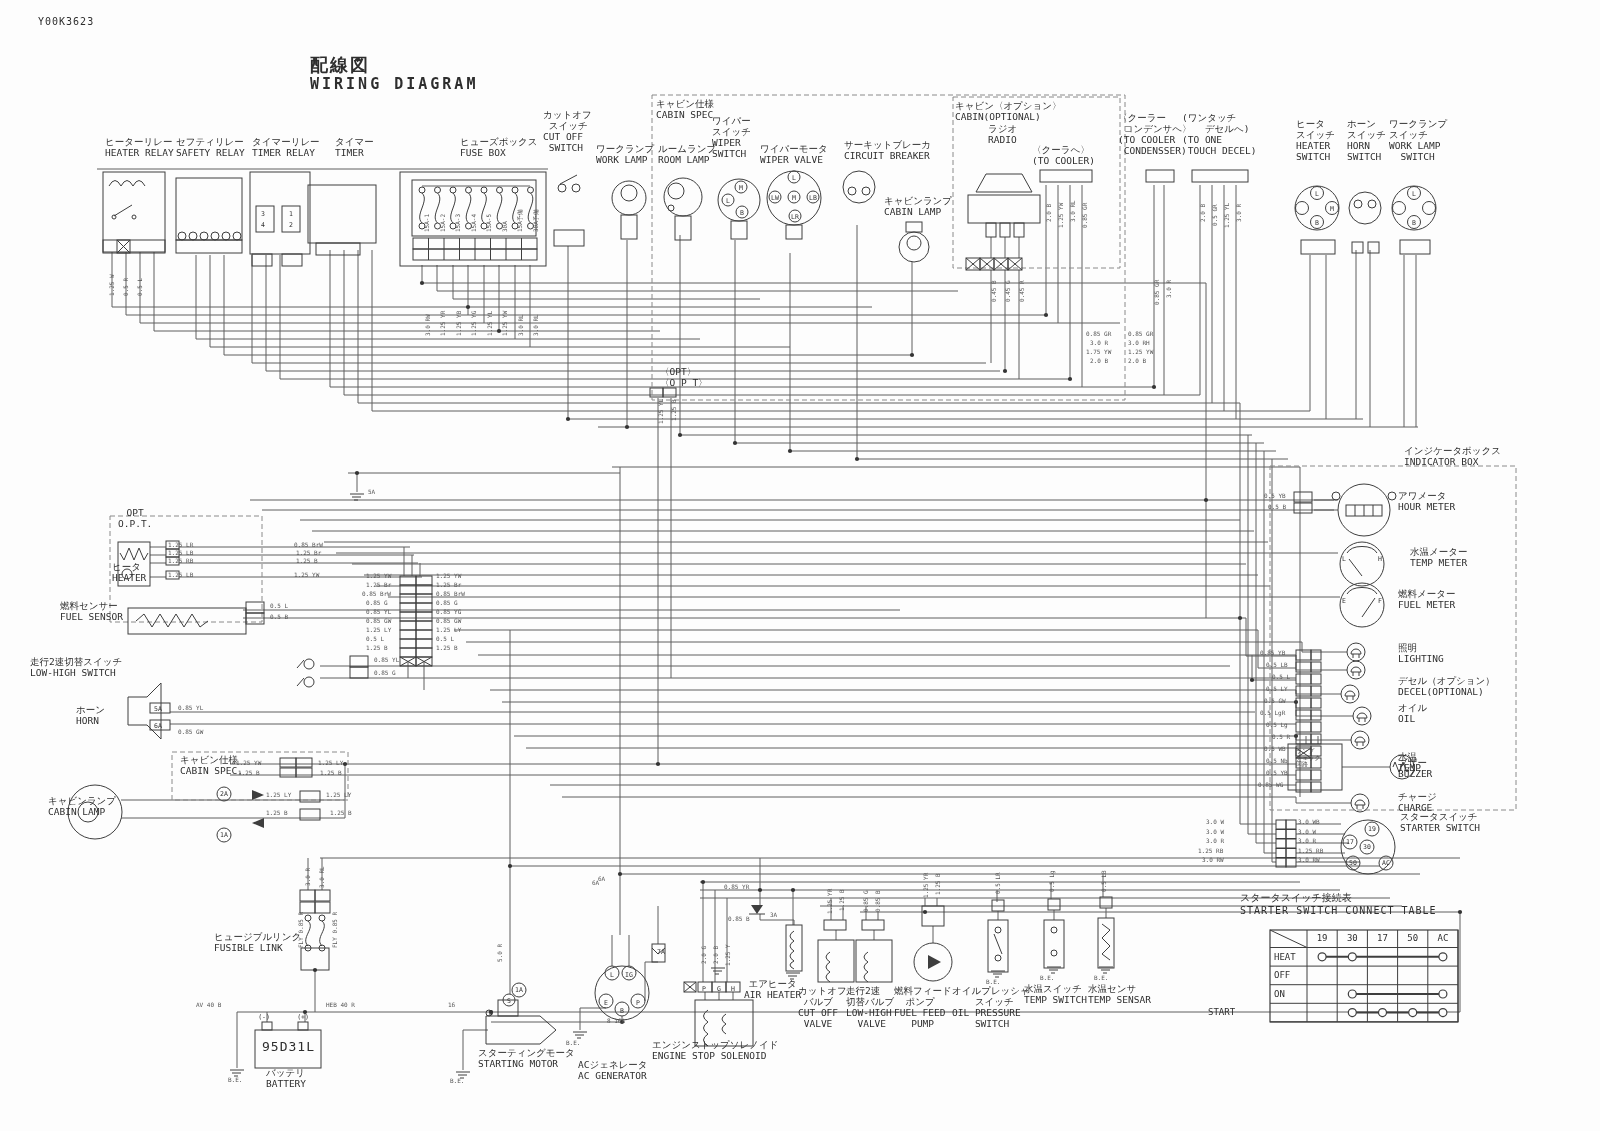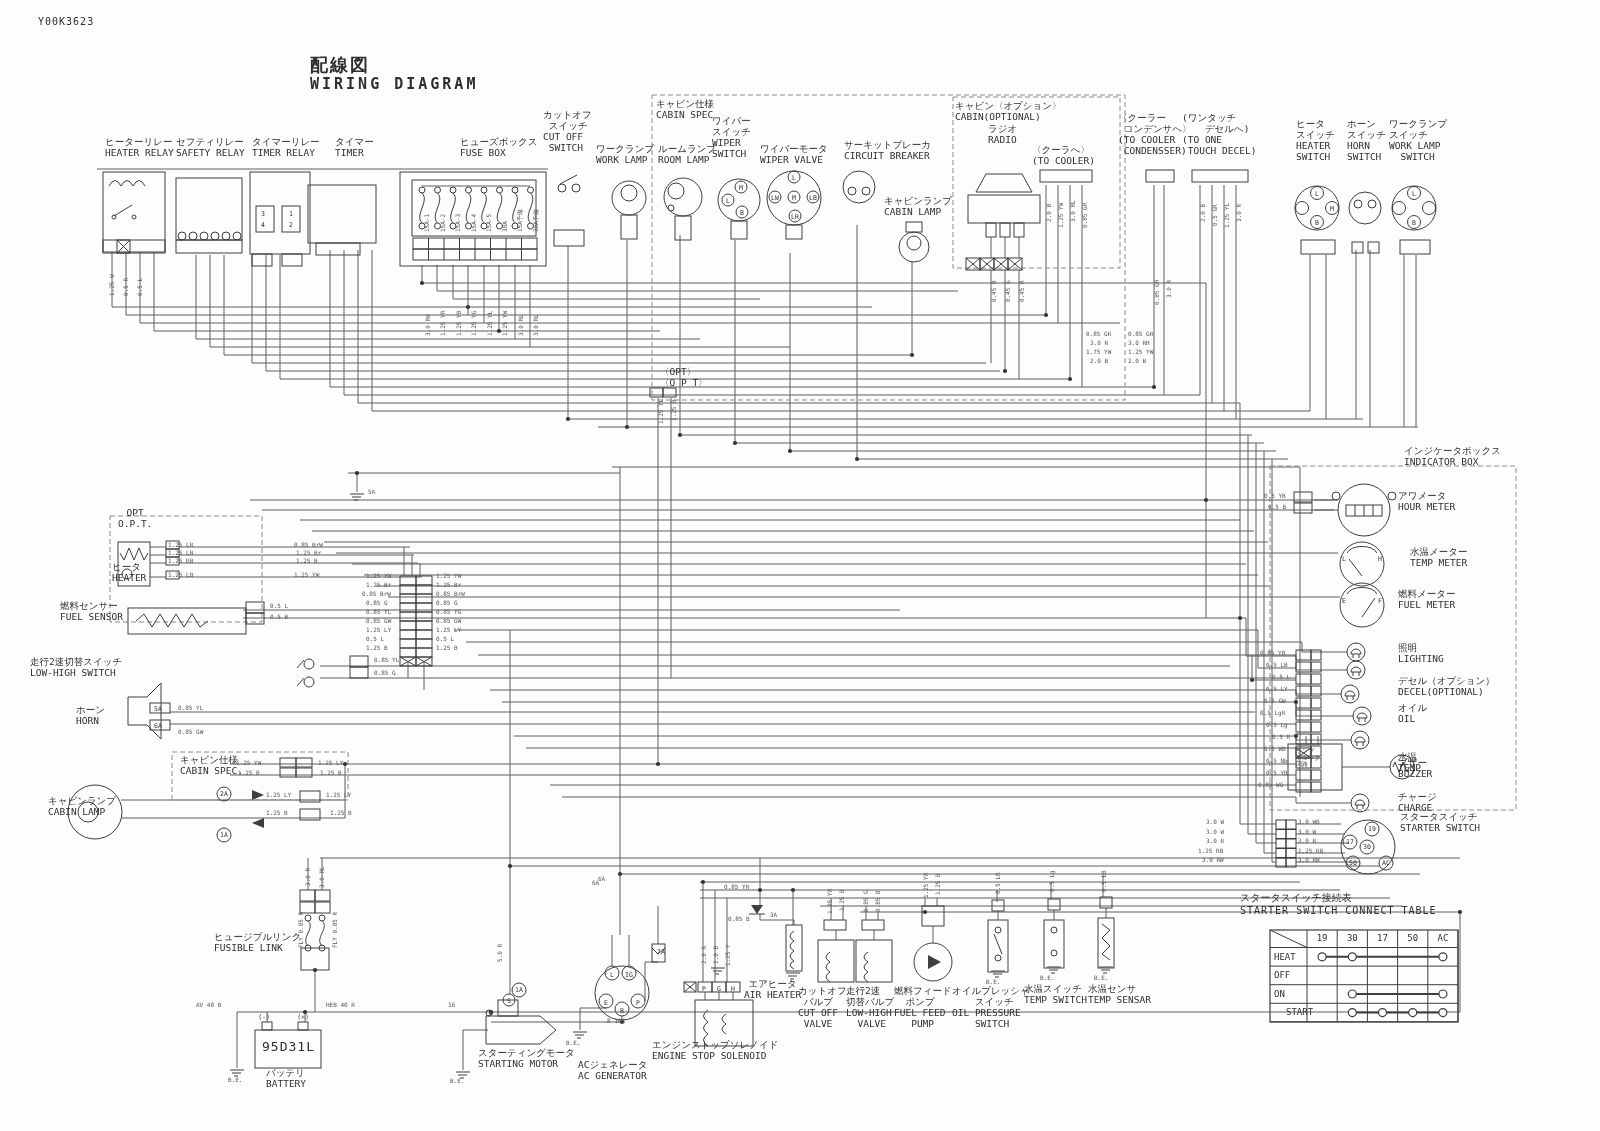--- a/index.html
+++ b/index.html
@@ -715,15 +715,15 @@
       <div class="wl vert" style="left: 517px; top: 232px;">15A予備</div>
       <div class="wl vert" style="left: 532.5px; top: 232px;">30A予備</div>
       <div class="thead" style="left: 1322.1px; top: 933px;">19</div>
       <div class="thead" style="left: 1352.3px; top: 933px;">30</div>
       <div class="thead" style="left: 1382.5px; top: 933px;">17</div>
       <div class="thead" style="left: 1412.7px; top: 933px;">50</div>
       <div class="thead" style="left: 1442.9px; top: 933px;">AC</div>
       <div class="trow" style="left: 1274px; top: 951.5px;">HEAT</div>
       <div class="trow" style="left: 1274px; top: 970.1px;">OFF</div>
       <div class="trow" style="left: 1274px; top: 988.7px;">ON</div>
-      <div class="trow" style="left: 1286px; top: 1007.3px;">START</div>
+      <div class="trow" style="left: 1208px; top: 1007.3px;">START</div>
     </div>
 </div>
 
 </body></html>

